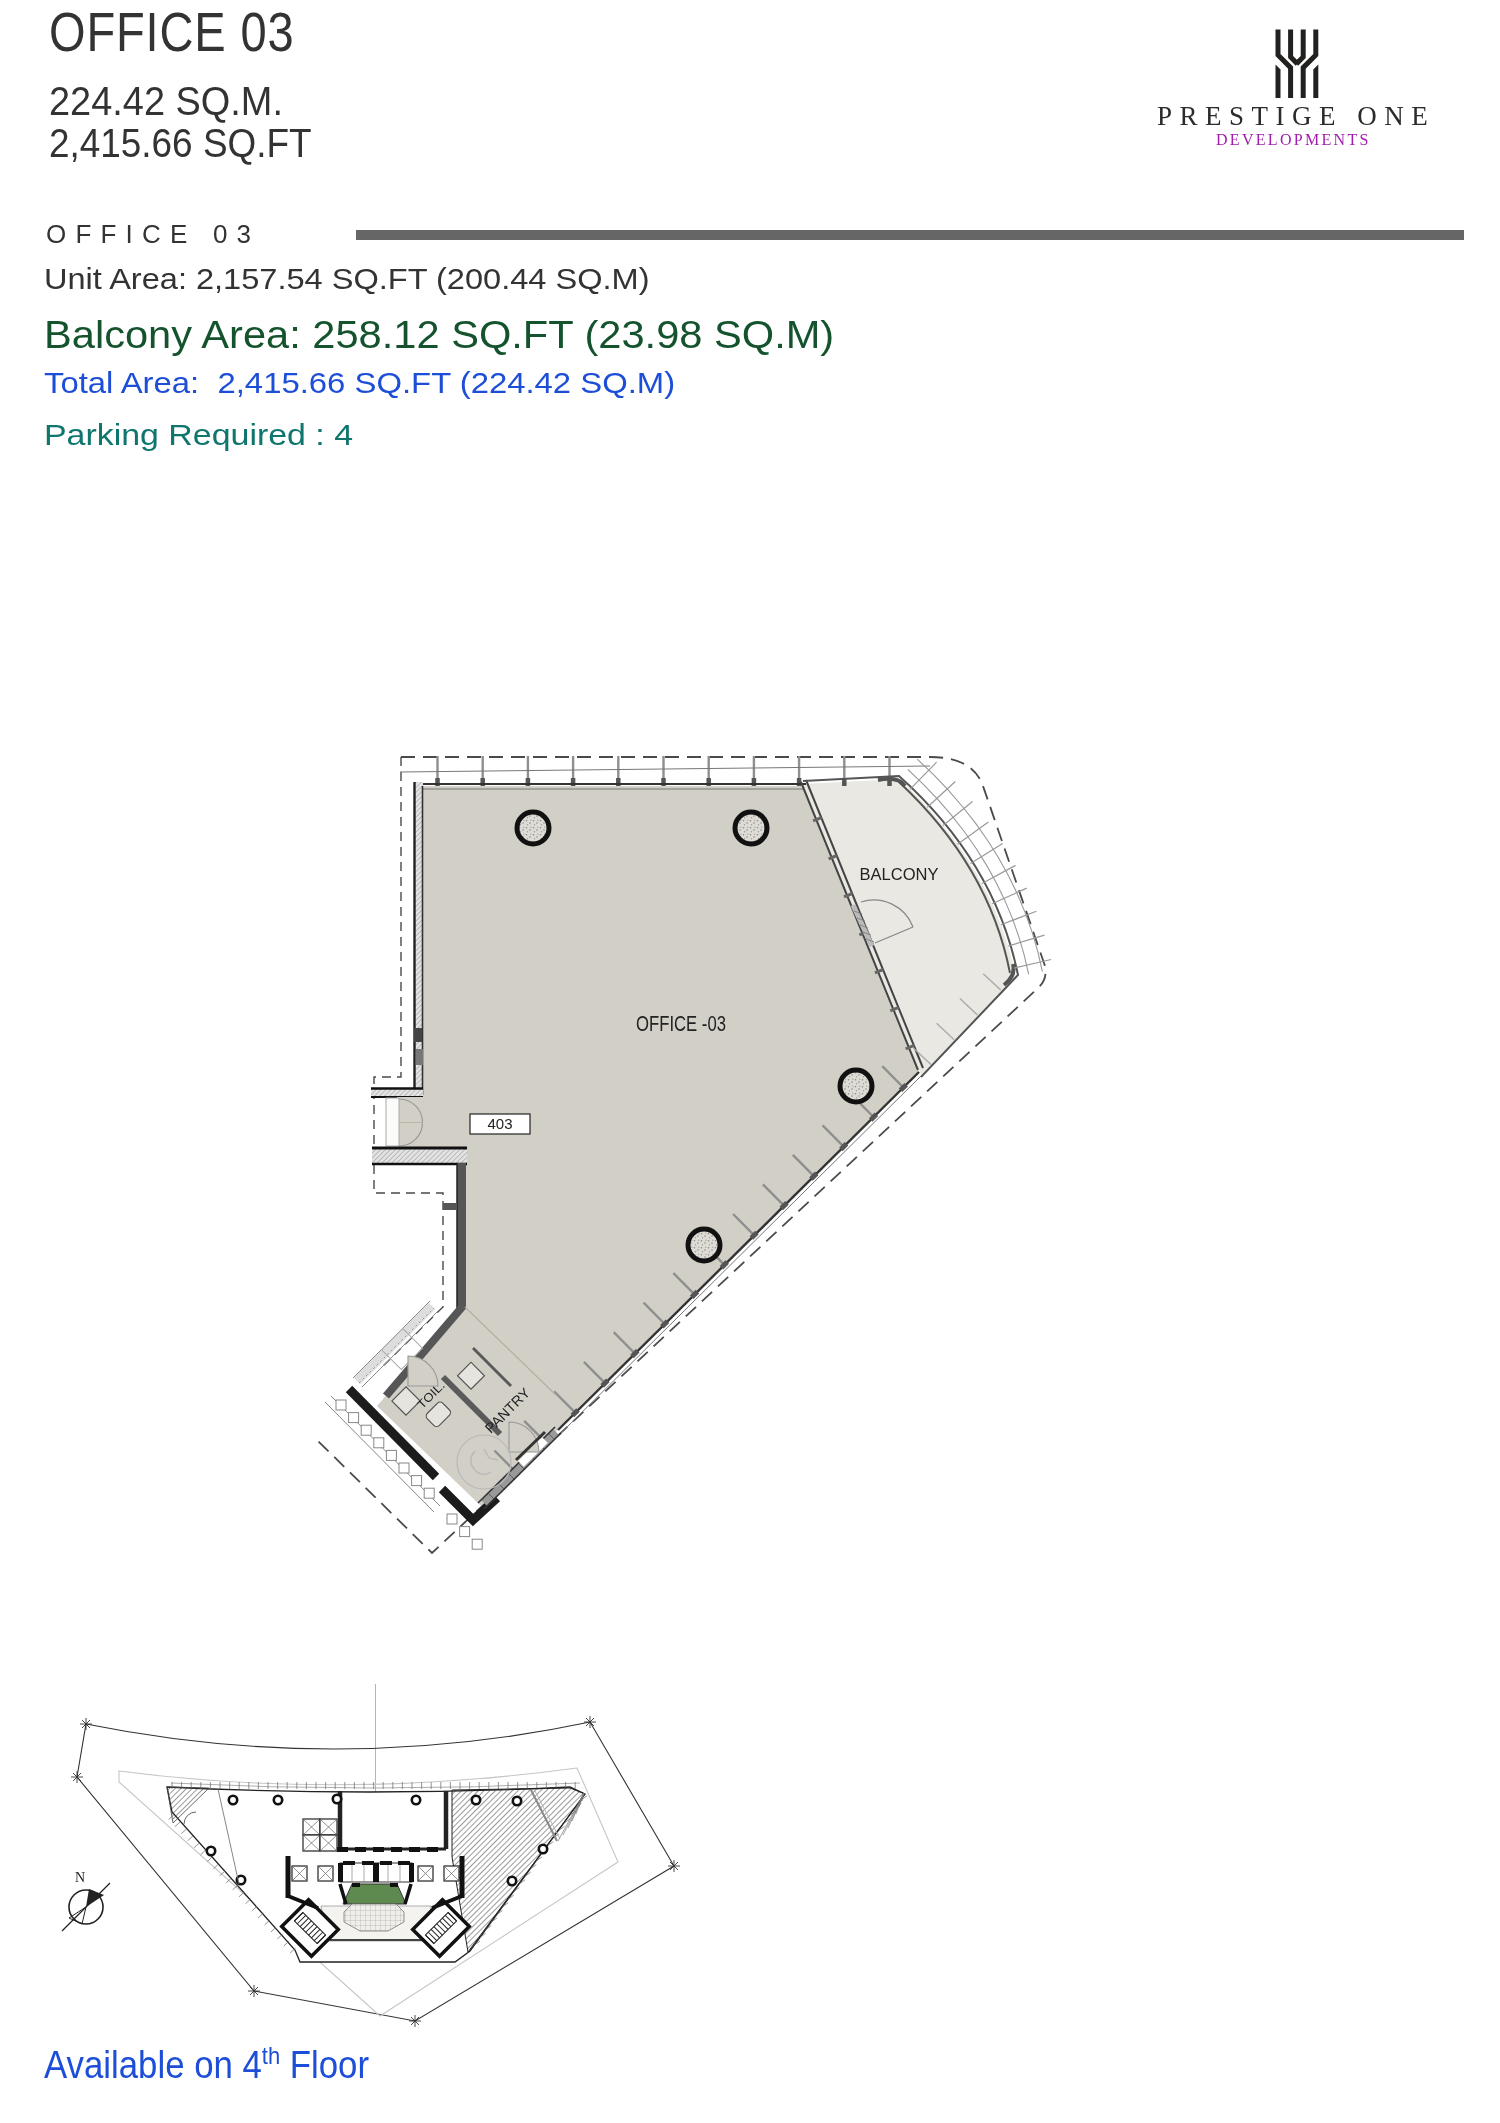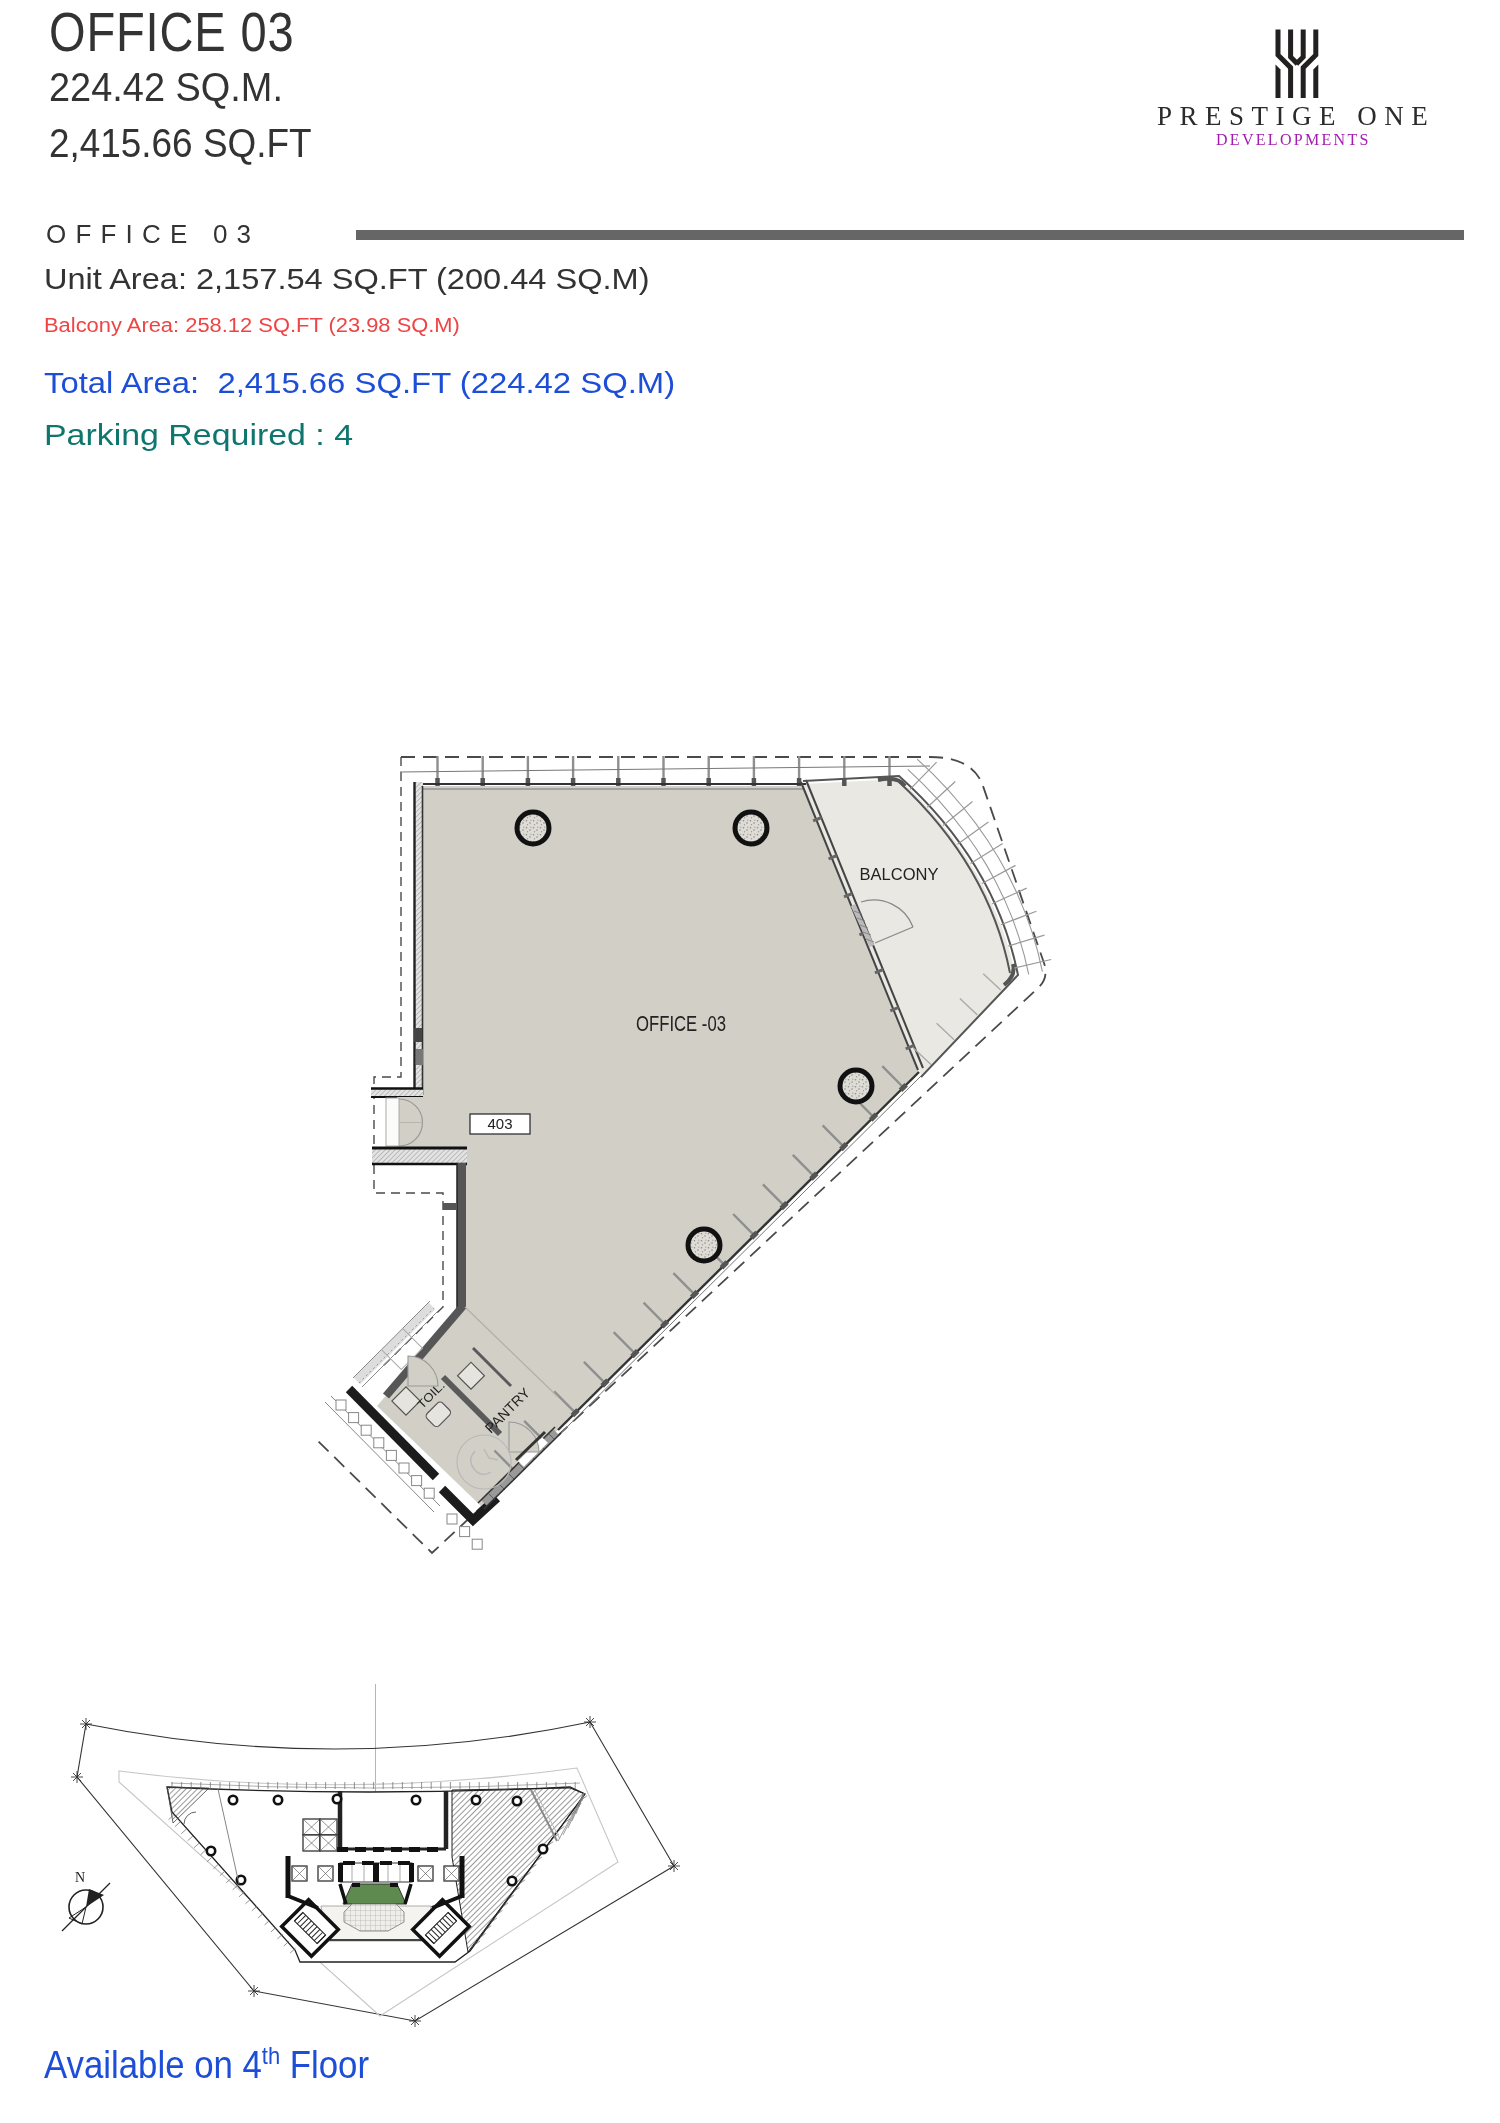--- a/index.html
+++ b/index.html
@@ -3,21 +3,21 @@
 <style>
 html,body{margin:0;padding:0;width:1500px;height:2123px;background:#fff;overflow:hidden;}
 body{font-family:"Liberation Sans",sans-serif;color:#2e2e2e;position:relative;}
 .abs{position:absolute;white-space:nowrap;}
 .sx{transform-origin:0 0;display:inline-block;}
 </style></head>
 <body>
 
 <div class="abs" style="left:49px;top:-1px;font-size:56px;letter-spacing:1px;color:#333;"><span class="sx" style="transform:scaleX(0.84);">OFFICE 03</span></div>
 
-<div class="abs" style="left:49px;top:64px;font-size:41px;color:#333;"><span class="sx" style="transform:scaleX(0.925);">224.42 SQ.M.</span></div>
+<div class="abs" style="left:49px;top:78px;font-size:41px;color:#333;"><span class="sx" style="transform:scaleX(0.925);">224.42 SQ.M.</span></div>
 
 <div class="abs" style="left:49px;top:120px;font-size:41px;color:#333;text-decoration:underline;"><span class="sx" style="transform:scaleX(0.9);">2,415.66 SQ.FT</span></div>
 
 <svg class="abs" style="left:1270px;top:28px;" width="55" height="72" viewBox="0 0 55 72">
 <g fill="#232020">
 <path d="M5.5,1.5 h5 V26 l12.6,12.6 V70 h-5 V40.7 L5.5,28.1 Z"></path>
 <path d="M18.1,1.5 h5 V28 l6.1,6.1 -3.5,3.6 L18.1,30 Z"></path>
 <path d="M5.5,36.5 l5,5 V70 h-5 Z"></path>
 <path d="M48.3,1.5 h-5 V26 L30.7,38.6 V70 h5 V40.7 L48.3,28.1 Z"></path>
 <path d="M35.7,1.5 h-5 V28 l-6.1,6.1 3.5,3.6 L35.7,30 Z"></path>
@@ -28,21 +28,21 @@
 <div class="abs" style="left:1157px;top:101px;font-family:'Liberation Serif',serif;font-size:27px;letter-spacing:7.5px;color:#2b2b2b;">PRESTIGE ONE</div>
 
 <div class="abs" style="left:1216px;top:131px;font-family:'Liberation Serif',serif;font-size:16px;letter-spacing:2.3px;color:#a21caf;">DEVELOPMENTS</div>
 
 <div class="abs" style="left:46px;top:219px;font-size:26px;letter-spacing:9.2px;color:#333;">OFFICE 03</div>
 
 <div class="abs" style="left:356px;top:230px;width:1108px;height:10px;background:#666;"></div>
 
 <div class="abs" style="left:44px;top:262px;font-size:30px;color:#333;"><span class="sx" style="transform:scaleX(1.085);">Unit Area: 2,157.54 SQ.FT (200.44 SQ.M)</span></div>
 
-<div class="abs" style="left:44px;top:314px;font-size:20px;color:#ef4444;"><span class="sx" style="transform:scaleX(1.095);">Balcony Area: 258.12 SQ.FT (23.98 SQ.M)</span></div>
+<div class="abs" style="left:44px;top:314px;font-size:38px;color:#14532d;"><span class="sx" style="transform:scaleX(1.095);">Balcony Area: 258.12 SQ.FT (23.98 SQ.M)</span></div>
 
 <div class="abs" style="left:44px;top:366px;font-size:30px;color:#1d4ed8;"><span class="sx" style="transform:scaleX(1.095);">Total Area:&nbsp; 2,415.66 SQ.FT (224.42 SQ.M)</span></div>
 
 <div class="abs" style="left:44px;top:418px;font-size:30px;color:#0f766e;"><span class="sx" style="transform:scaleX(1.13);">Parking Required : 4</span></div>
 
 <div class="abs" style="left:44px;top:2042px;font-size:38px;color:#1d4ed8;"><span class="sx" style="transform:scaleX(0.915);">Available on 4<span style="font-size:24px;vertical-align:14px;">th</span> Floor</span></div>
 
 <svg class="abs" style="left:0;top:0;" width="1500" height="2123" viewBox="0 0 1500 2123">
 <defs>
 <pattern id="h45" width="4" height="4" patternTransform="rotate(45)" patternUnits="userSpaceOnUse">

